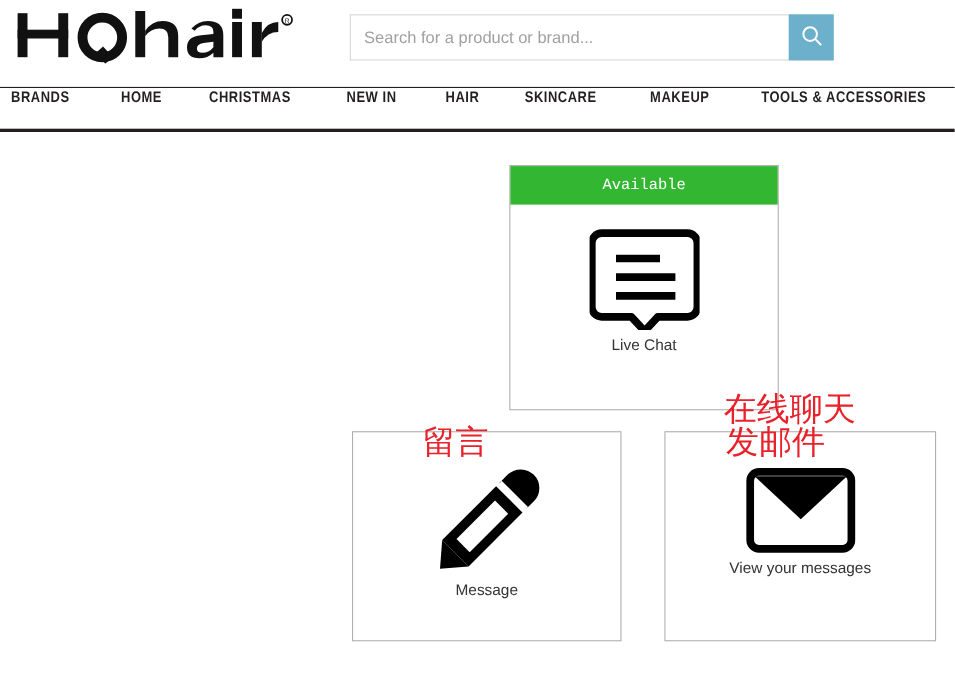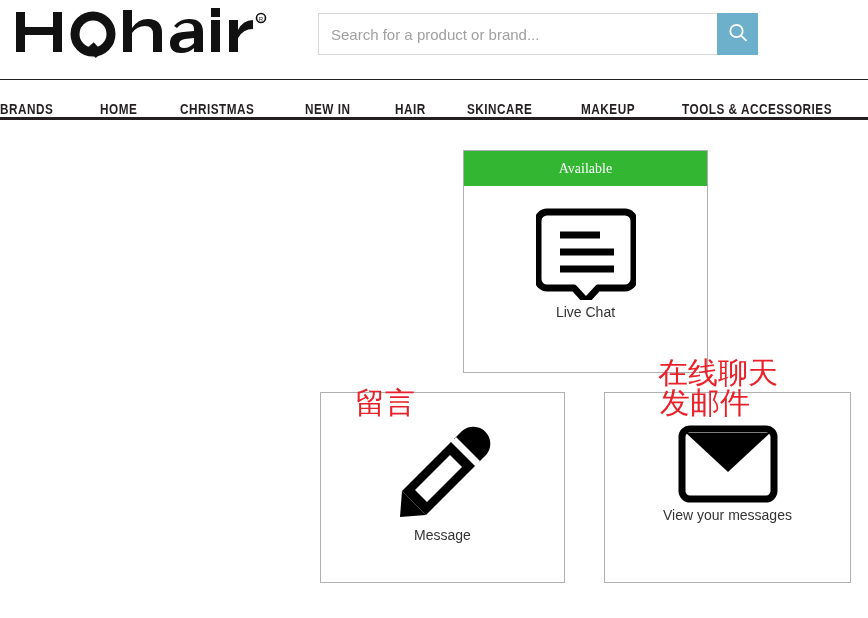--- a/index.html
+++ b/index.html
@@ -69,22 +69,23 @@
   .nav {
     position: relative;
     height: 41px;
     border-top: 1px solid #231f20;
     border-bottom: 3px solid #231f20;
     background: #ffffff;
     box-sizing: border-box;
   }
   .nav-inner {
     display: flex;
-    align-items: flex-end;
+    align-items: flex-start;
     height: 100%;
+    padding-left: 10px;
     white-space: nowrap;
   }
   .nav-item {
     font-family: "Liberation Sans Narrow", "Liberation Sans", sans-serif;
     font-size: 14px;
     font-weight: bold;
     letter-spacing: 0.6px;
     color: #231f20;
     text-decoration: none;
     margin-right: 36px;
@@ -117,21 +118,21 @@
     height: 223px;
   }
   .card-status {
     height: 35px;
     background: #33b733;
     color: #ffffff;
     font-size: 14px;
     display: flex;
     align-items: center;
     justify-content: center;
-    font-family: Liberation Serif, serif;
+    font-family: Liberation Mono, monospace;
   }
   .card-body {
     height: calc(100% - 35px);
     display: flex;
     flex-direction: column;
     align-items: center;
     justify-content: flex-start;
     padding-top: 22px;
     box-sizing: border-box;
   }
@@ -169,21 +170,21 @@
   .annotation {
     position: absolute;
     color: #e8222a;
     font-family: "DejaVu Sans", sans-serif;
     font-size: 30px;
     line-height: 1;
     white-space: nowrap;
     pointer-events: none;
   }
   .anno-livechat { left: 658px; top: 240px; font-family: Liberation Mono, monospace; }
-  .anno-message  { left: 355px; top: 268px; }
+  .anno-message  { left: 384px; top: 268px; }
   .anno-email    { left: 660px; top: 268px; }
 </style>
 </head>
 <body>
 
 <div class="header">
 
   <svg class="logo" viewBox="0 0 260 52" aria-label="HQhair">
     <g fill="#111111">
 

